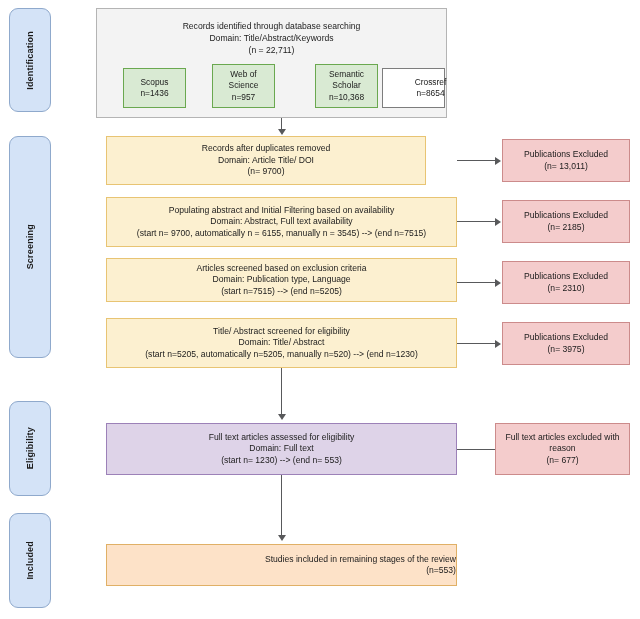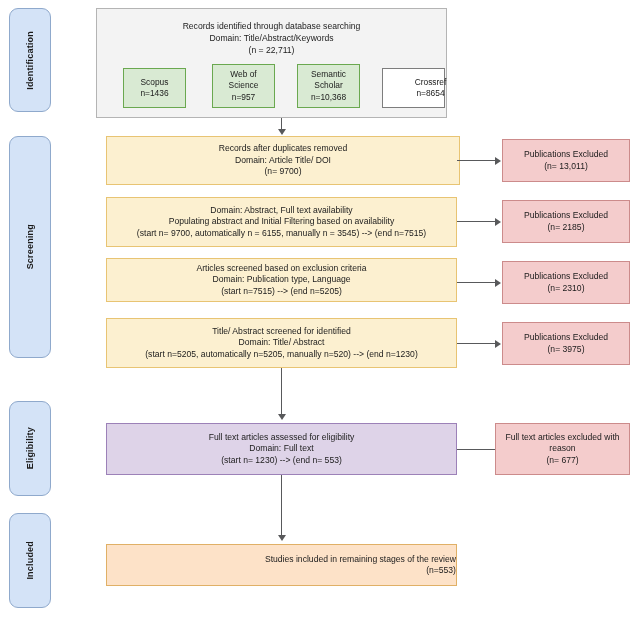--- a/index.html
+++ b/index.html
@@ -117,49 +117,49 @@
     <span class="ln">Scopus</span>
     <span class="ln">n=1436</span>
   </div>
 
   <div class="src" style="left:212px;top:64px;width:63px;height:44px;">
     <span class="ln">Web of</span>
     <span class="ln">Science</span>
     <span class="ln">n=957</span>
   </div>
 
-  <div class="src" style="left:297px;top:64px;width:63px;height:44px;">
+  <div class="src" style="left:315px;top:64px;width:63px;height:44px;">
     <span class="ln">Semantic</span>
     <span class="ln">Scholar</span>
     <span class="ln">n=10,368</span>
   </div>
 
   <div class="src plain" style="left:382px;top:68px;width:63px;height:40px;">
     <span class="ln">Crossref</span>
     <span class="ln">n=8654</span>
   </div>
 
   <div class="vline" style="left:281px;top:118px;height:12px;"></div>
   <div class="arrow-down" style="left:277.5px;top:129px;"></div>
 
-  <div class="box yellow" style="left:106px;top:136px;width:354px;height:49px;">
+  <div class="box yellow" style="left:106px;top:136px;width:320px;height:49px;">
     <span class="ln">Records after duplicates removed</span>
     <span class="ln">Domain: Article Title/ DOI</span>
     <span class="ln">(n= 9700)</span>
   </div>
   <div class="hline" style="left:457px;top:160px;width:38px;"></div>
   <div class="arrow-right" style="left:495px;top:156.5px;"></div>
   <div class="box pink" style="left:502px;top:139px;width:128px;height:43px;">
     <span class="ln">Publications Excluded</span>
     <span class="ln">(n= 13,011)</span>
   </div>
 
   <div class="box yellow" style="left:106px;top:197px;width:351px;height:50px;">
+    <span class="ln">Populating abstract and Initial Filtering based on availability</span>
     <span class="ln">Domain:  Abstract, Full text availability</span>
-    <span class="ln">Populating abstract and Initial Filtering based on availability</span>
     <span class="ln">(start n= 9700, automatically n = 6155, manually n = 3545) --&gt; (end n=7515)</span>
   </div>
   <div class="hline" style="left:457px;top:221px;width:38px;"></div>
   <div class="arrow-right" style="left:495px;top:217.5px;"></div>
   <div class="box pink" style="left:502px;top:200px;width:128px;height:43px;">
     <span class="ln">Publications Excluded</span>
     <span class="ln">(n= 2185)</span>
   </div>
 
   <div class="box yellow" style="left:106px;top:258px;width:351px;height:44px;">
@@ -168,21 +168,21 @@
     <span class="ln">(start n=7515) --&gt; (end n=5205)</span>
   </div>
   <div class="hline" style="left:457px;top:282px;width:38px;"></div>
   <div class="arrow-right" style="left:495px;top:278.5px;"></div>
   <div class="box pink" style="left:502px;top:261px;width:128px;height:43px;">
     <span class="ln">Publications Excluded</span>
     <span class="ln">(n= 2310)</span>
   </div>
 
   <div class="box yellow" style="left:106px;top:318px;width:351px;height:50px;">
-    <span class="ln">Title/ Abstract screened for identified</span>
+    <span class="ln">Title/ Abstract screened for eligibility</span>
     <span class="ln">Domain: Title/ Abstract</span>
     <span class="ln">(start n=5205, automatically n=5205, manually n=520) --&gt; (end n=1230)</span>
   </div>
   <div class="hline" style="left:457px;top:343px;width:38px;"></div>
   <div class="arrow-right" style="left:495px;top:339.5px;"></div>
   <div class="box pink" style="left:502px;top:322px;width:128px;height:43px;">
     <span class="ln">Publications Excluded</span>
     <span class="ln">(n= 3975)</span>
   </div>
 

